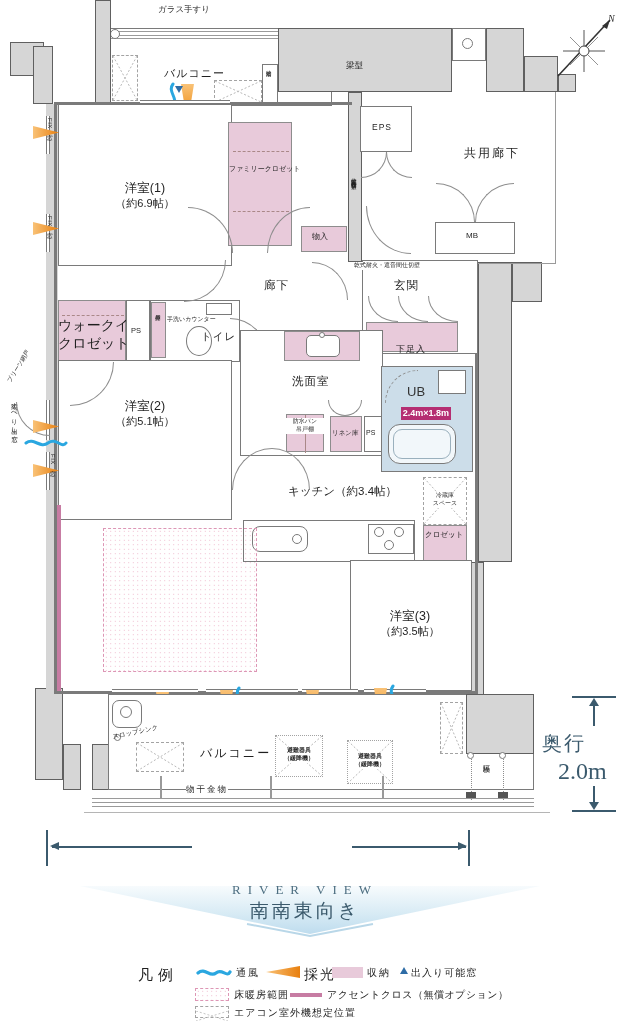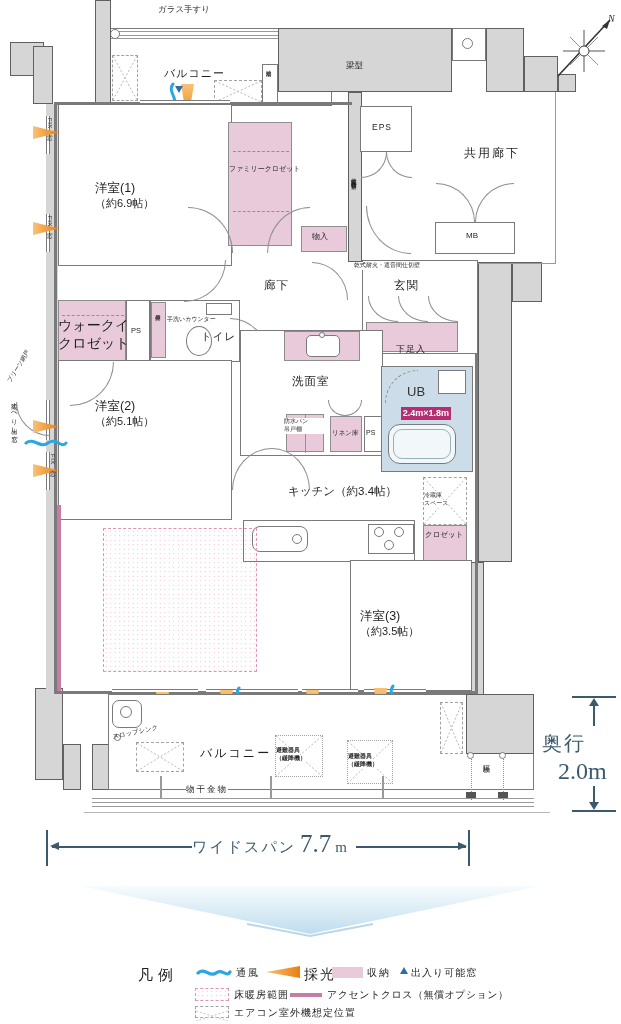--- a/index.html
+++ b/index.html
@@ -6,21 +6,21 @@
   #stage{position:relative;width:621px;height:1024px;background:#fff;overflow:hidden;font-family:"Liberation Sans",sans-serif}
   .ab{position:absolute;box-sizing:border-box}
   .wall{background:#d6d6d6;border:1px solid #606060}
   .room{background:#fff;border:1.2px solid #7a7a7a}
   .room-nb{background:#fff}
   .pink{background:#e8cada;border:1px solid #8d8d8d}
   .blue{background:#ccdde9;border:1.2px solid #7a7a7a}
   .line{background:#7a7a7a}
   .lline{background:#9a9a9a}
   .lbl{font-family:"Liberation Sans",sans-serif;color:#1f1f1f;white-space:nowrap;line-height:1.3}
-  .c{text-align:left}
+  .c{text-align:center}
   .v{writing-mode:vertical-rl;letter-spacing:.5px}
   .dash{border:1px dashed #a3a3a3;background:#fff}
   .dot-heat{background-image:radial-gradient(circle,#ecaec6 .8px,rgba(0,0,0,0) .9px);background-size:4.5px 4.5px;border:1.2px dashed #dd96b5}
   .arc{border-color:#8d8d8d;border-style:solid;background:transparent}
   .a-tl{border-width:1.2px 0 0 1.2px;border-top-left-radius:100%}
   .a-tr{border-width:1.2px 1.2px 0 0;border-top-right-radius:100%}
   .a-bl{border-width:0 0 1.2px 1.2px;border-bottom-left-radius:100%}
   .a-br{border-width:0 1.2px 1.2px 0;border-bottom-right-radius:100%}
   .winh{height:4px;background:#fff;border-top:1.1px solid #7a7a7a;border-bottom:1.1px solid #7a7a7a}
   .winv{width:4px;background:#fff;border-left:1.1px solid #7a7a7a;border-right:1.1px solid #7a7a7a}
@@ -324,30 +324,29 @@
   <div class="ab" style="left:593px;top:786px;width:1.5px;height:22px;background:#3b5a6d"></div>
   <div class="ab" style="left:589px;top:802px;width:0;height:0;border-left:5px solid transparent;border-right:5px solid transparent;border-top:8px solid #3b5a6d"></div>
   <div class="ab" style="left:572px;top:810px;width:44px;height:1.5px;background:#3b5a6d"></div>
 
   <div class="ab" style="left:46px;top:830px;width:1.5px;height:36px;background:#3b5a6d"></div>
   <div class="ab" style="left:468px;top:830px;width:1.5px;height:36px;background:#3b5a6d"></div>
   <div class="ab" style="left:52px;top:846px;width:140px;height:1.5px;background:#3b5a6d"></div>
   <div class="ab" style="left:352px;top:846px;width:114px;height:1.5px;background:#3b5a6d"></div>
   <div class="ab" style="left:50px;top:842px;width:0;height:0;border-top:4.5px solid transparent;border-bottom:4.5px solid transparent;border-right:9px solid #3b5a6d"></div>
   <div class="ab" style="left:458px;top:842px;width:0;height:0;border-top:4.5px solid transparent;border-bottom:4.5px solid transparent;border-left:9px solid #3b5a6d"></div>
-  <div class="ab dim c" style="left:192px;top:830px;width:164px;background:#fff;white-space:nowrap">
-    <span style="font-size:15px;letter-spacing:2px">ワイドスパン</span>
-    <span style="font-size:25px">7.7</span>
-    <span style="font-size:15px">m</span>
-  </div>
 
   <div class="ab" style="left:80px;top:886px;width:460px;height:48px;background:linear-gradient(180deg,#f7fbfd 0%,#d6eaf4 60%,#bedcee 100%);clip-path:polygon(0 0,100% 0,50% 100%)"></div>
   <svg class="ab" style="left:245px;top:922px" width="130" height="18">
       <polyline points="2,2 65,14 128,2" fill="none" stroke="#b9d7e8" stroke-width="2"></polyline>
     </svg>
+  <div class="ab dim c" style="left:155px;top:882px;width:300px">
+    <span style="display:block;font-size:13px;letter-spacing:7px;color:#4d6e80">RIVER VIEW</span>
+    <span style="display:block;font-size:19px;letter-spacing:3px;color:#3b5a6c">南南東向き</span>
+  </div>
 
   <svg class="ab" style="left:548px;top:12px" width="72" height="72" viewBox="0 0 72 72">
     <line x1="10" y1="64" x2="62" y2="8" stroke="#333" stroke-width="1.6"></line>
     <polygon points="62,8 54,14 59,17" fill="#333"></polygon>
     <line x1="36" y1="18" x2="36" y2="60" stroke="#555" stroke-width="1"></line>
     <line x1="15" y1="39" x2="57" y2="39" stroke="#555" stroke-width="1"></line>
     <line x1="22" y1="25" x2="50" y2="53" stroke="#777" stroke-width=".8"></line>
     <line x1="22" y1="53" x2="50" y2="25" stroke="#777" stroke-width=".8"></line>
     <circle cx="36" cy="39" r="5" fill="#fff" stroke="#444" stroke-width="1"></circle>
     <text x="60" y="10" font-size="10" font-style="italic" font-family="Liberation Serif, DejaVu Serif, serif" fill="#333">N</text>

